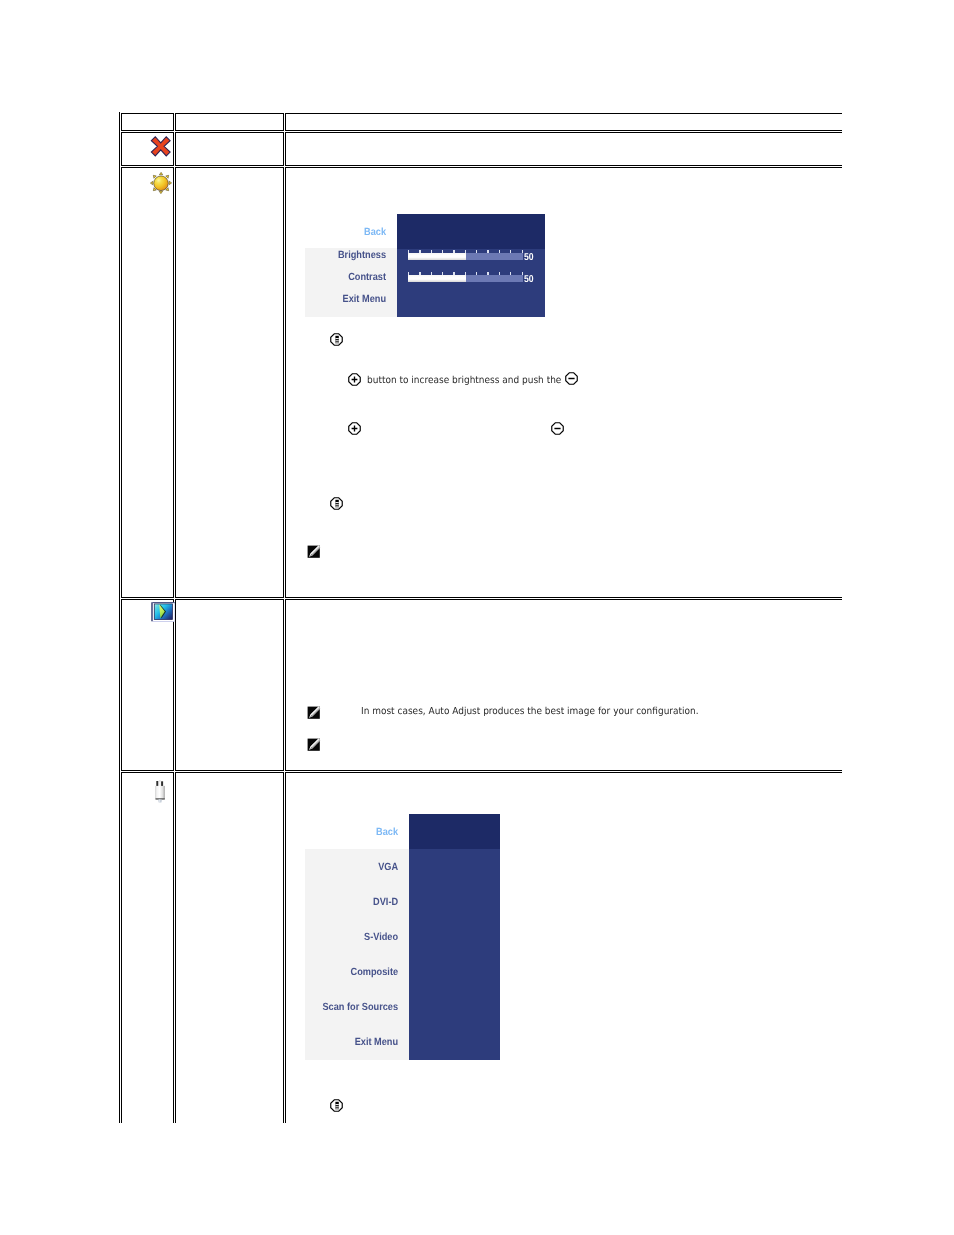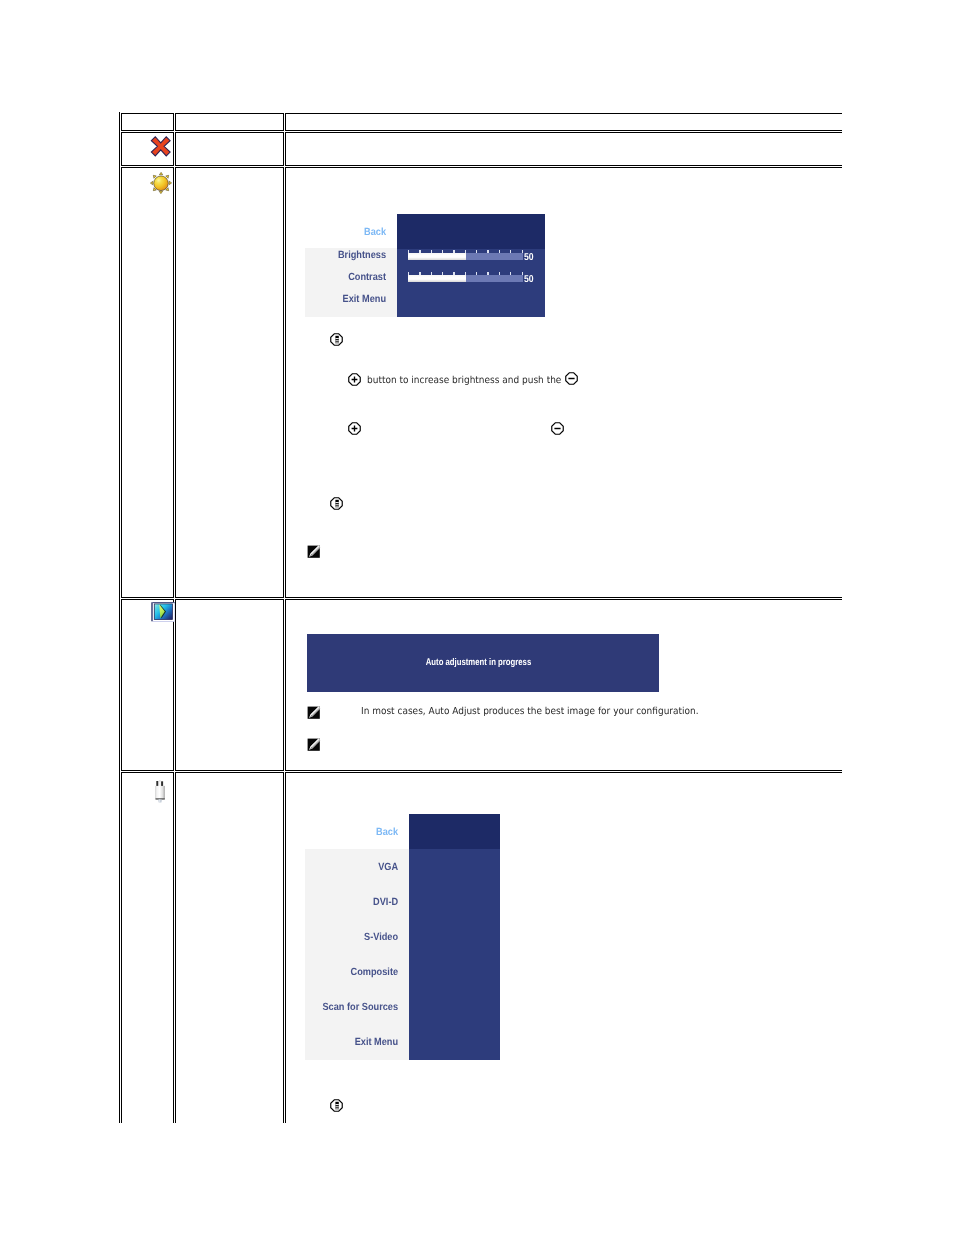--- a/index.html
+++ b/index.html
@@ -258,23 +258,20 @@
           <rect x="0.6" y="0.6" width="12.2" height="12.2" fill="#060606"></rect>
           <path d="M2.1 11.7 L3.5 8.6 L11.6 0.5 L13.4 2.3 L5.3 10.4 Z" fill="#ffffff"></path>
           <path d="M3.5 8.6 L11.6 0.5 L12.5 1.4 L4.4 9.5 Z" fill="#f2f2f2"></path>
           <path d="M4.4 9.5 L12.5 1.4 L13.4 2.3 L5.3 10.4 Z" fill="#a8a8a8"></path>
           <path d="M2.1 11.7 L3.5 8.6 L4.35 9.45 Z" fill="#ffffff"></path>
           <path d="M2.1 11.7 L4.35 9.45 L5.3 10.4 Z" fill="#9a9a9a"></path>
           <path d="M3.5 8.6 L5.3 10.4" stroke="#1c1c1c" stroke-width="0.4"></path>
           <path d="M2.6 10.4 L3.6 11.4" stroke="#060606" stroke-width="0.55"></path>
         </svg></span>
 
-    <div class="autoadj" style="left:295px;top:634px;width:352px;height:58px;">
-      <span style="top:23px;">Auto adjustment in progress</span>
-    </div>
 
     <span class="ab ico-note" style="left:295px;top:705px;"><svg width="14" height="14" viewBox="0 0 14 14">
           <rect x="0.6" y="0.6" width="12.2" height="12.2" fill="#060606"></rect>
           <path d="M2.1 11.7 L3.5 8.6 L11.6 0.5 L13.4 2.3 L5.3 10.4 Z" fill="#ffffff"></path>
           <path d="M3.5 8.6 L11.6 0.5 L12.5 1.4 L4.4 9.5 Z" fill="#f2f2f2"></path>
           <path d="M4.4 9.5 L12.5 1.4 L13.4 2.3 L5.3 10.4 Z" fill="#a8a8a8"></path>
           <path d="M2.1 11.7 L3.5 8.6 L4.35 9.45 Z" fill="#ffffff"></path>
           <path d="M2.1 11.7 L4.35 9.45 L5.3 10.4 Z" fill="#9a9a9a"></path>
           <path d="M3.5 8.6 L5.3 10.4" stroke="#1c1c1c" stroke-width="0.4"></path>
           <path d="M2.6 10.4 L3.6 11.4" stroke="#060606" stroke-width="0.55"></path>

